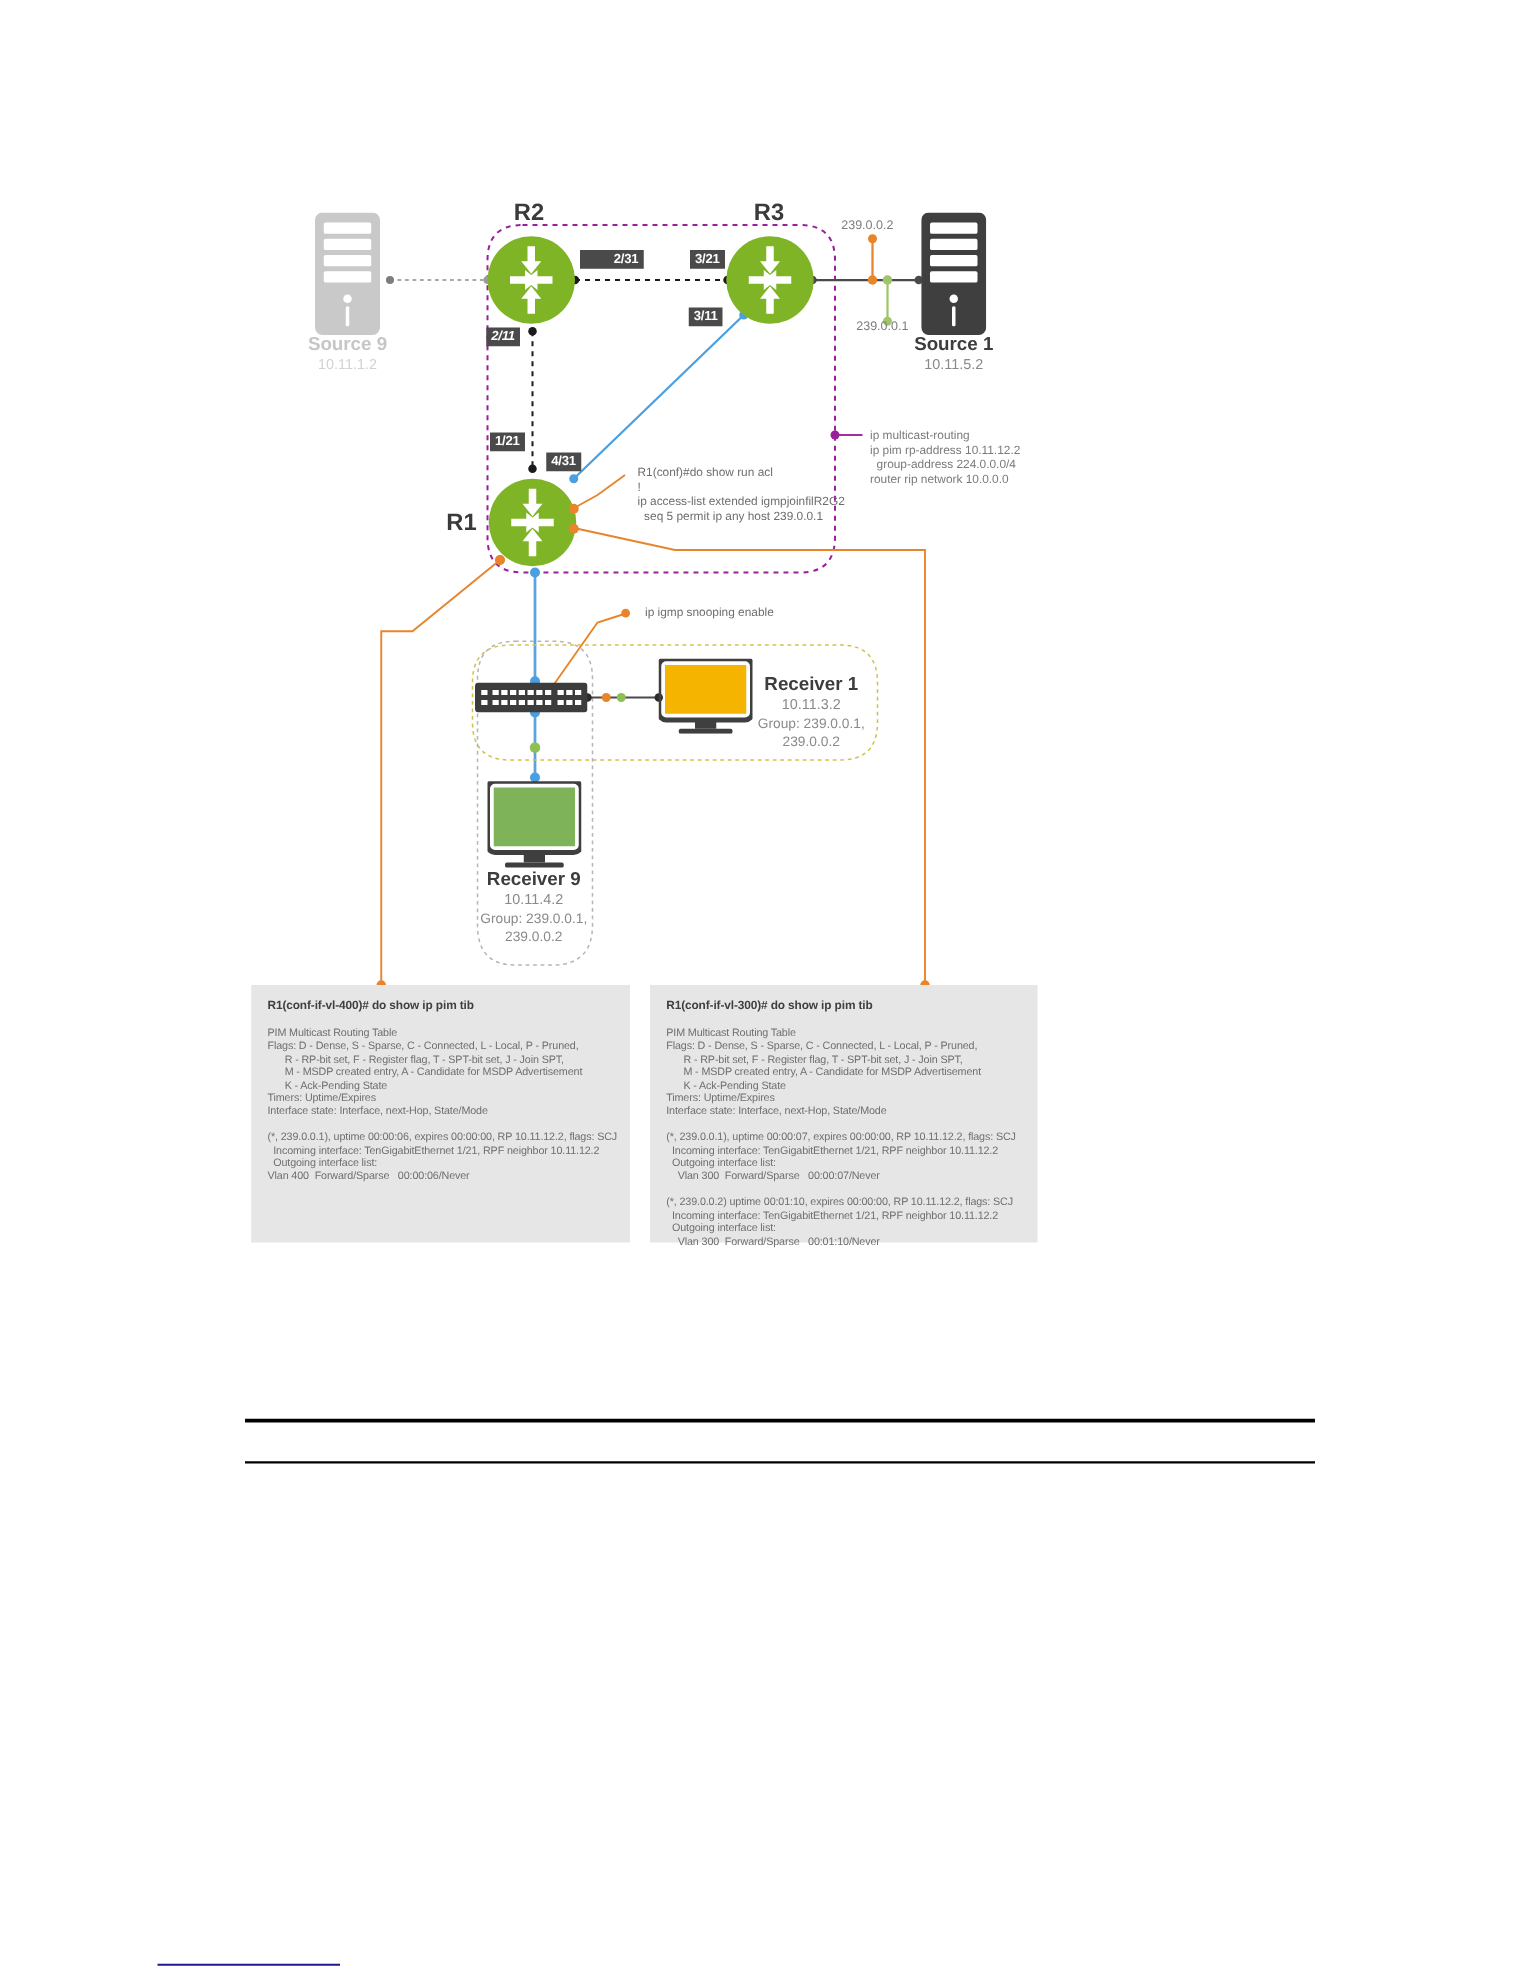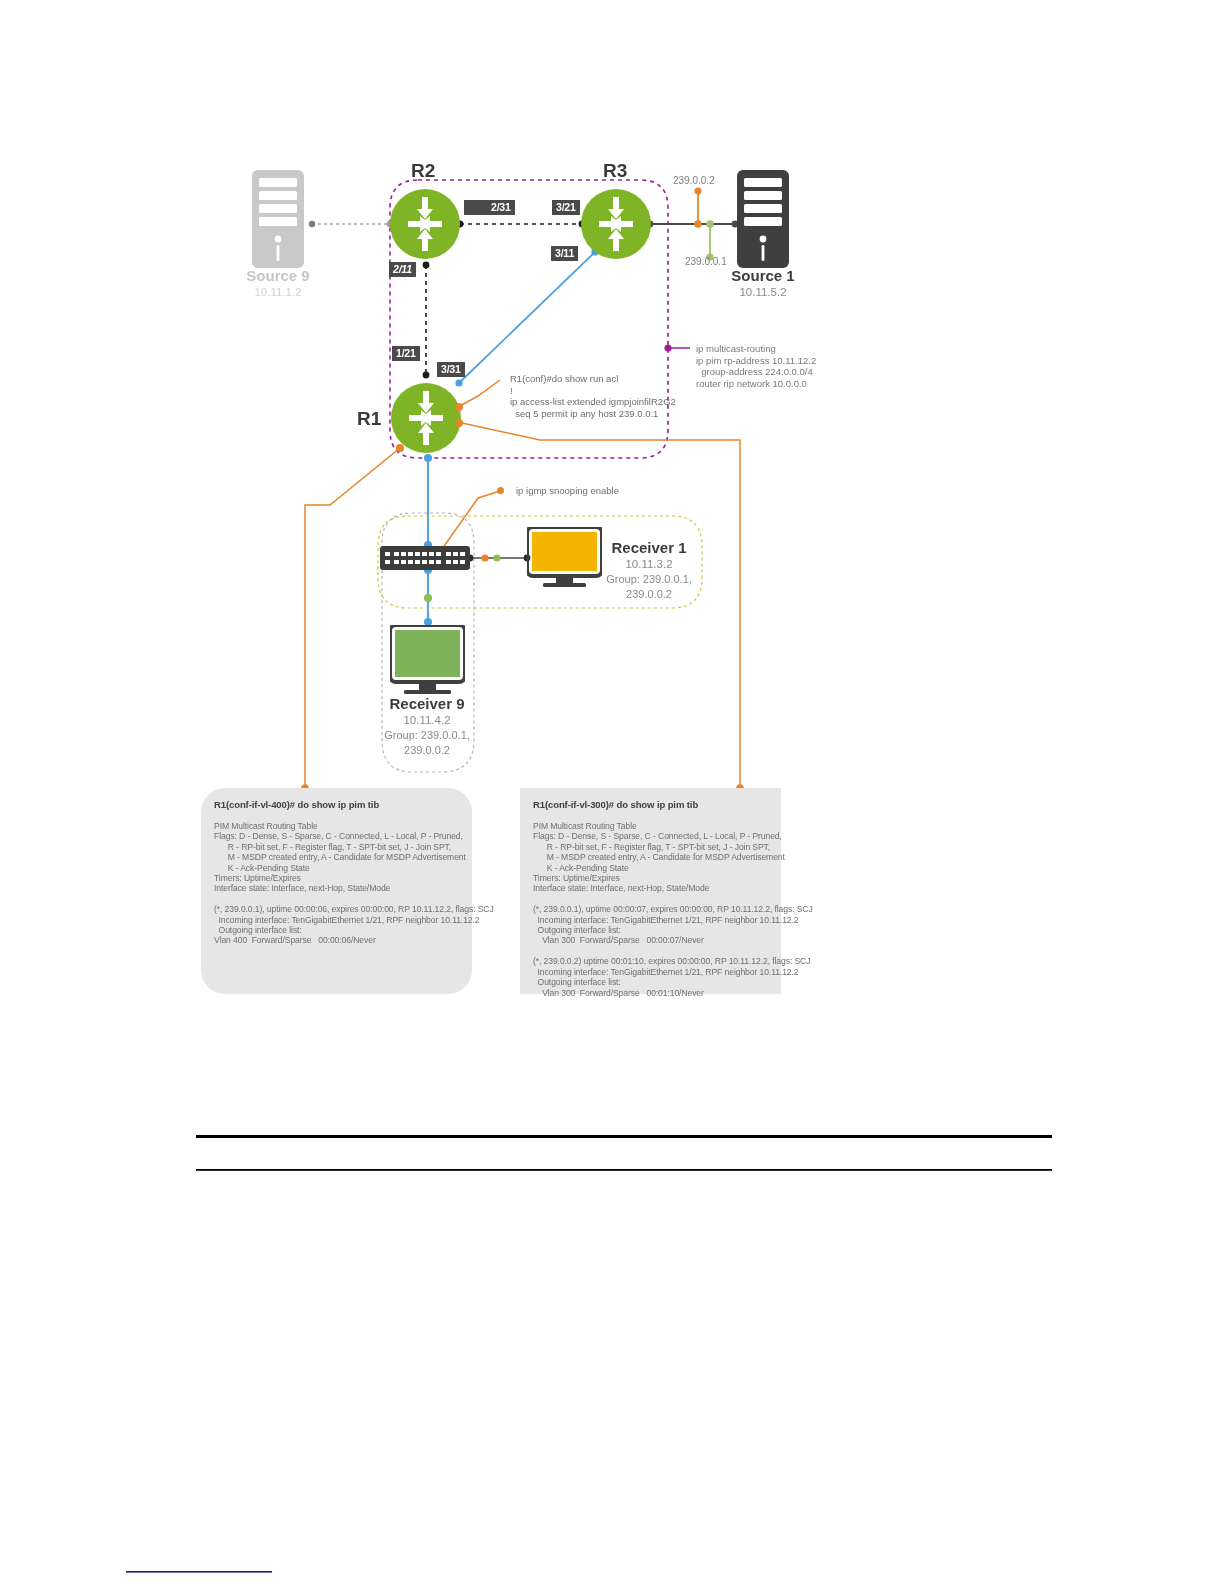--- a/index.html
+++ b/index.html
@@ -235,21 +235,21 @@
 
   <div class="abs" style="left:455px;top:403px;width:8px;height:8px;border-radius:50%;background:#e8842a;"></div>
   <div class="abs" style="left:455px;top:419px;width:8px;height:8px;border-radius:50%;background:#e8842a;"></div>
   <div class="abs" style="left:396px;top:444px;width:8px;height:8px;border-radius:50%;background:#e8842a;"></div>
 
   <div class="iftag" style="left:464px; top:200px;padding-left:27px;">2/31</div>
   <div class="iftag" style="left:552px; top:200px;">3/21</div>
   <div class="iftag" style="left:551px; top:246px;">3/11</div>
   <div class="iftag" style="left:389px; top:262px;font-style:italic;">2/11</div>
   <div class="iftag" style="left:392px; top:346px;">1/21</div>
-  <div class="iftag" style="left:437px; top:362px;">3/31</div>
+  <div class="iftag" style="left:437px; top:362px;">4/31</div>
 
   <div class="server" style="left:252px; top:170px;">
     <svg width="52" height="98" viewBox="0 0 52 98" xmlns="http://www.w3.org/2000/svg">
       <rect x="0" y="0" width="52" height="98" rx="6" fill="#c9c9c9"></rect>
       <rect x="7" y="8" width="38" height="9" rx="1.5" fill="#ffffff"></rect>
       <rect x="7" y="21" width="38" height="9" rx="1.5" fill="#ffffff"></rect>
       <rect x="7" y="34" width="38" height="9" rx="1.5" fill="#ffffff"></rect>
       <rect x="7" y="47" width="38" height="9" rx="1.5" fill="#ffffff"></rect>
       <circle cx="26" cy="69" r="3.4" fill="#ffffff"></circle>
       <rect x="24.6" y="75" width="2.8" height="16" rx="1.2" fill="#ffffff"></rect>
@@ -345,37 +345,37 @@
       <rect x="14" y="65" width="47" height="4" rx="1.5" fill="#3f3f3f"></rect>
     </svg>
   </div>
   <div class="nodename" style="left:368px; top:694px; width:118px;">
     <div class="nm">Receiver 9</div>
     <div class="ip">10.11.4.2</div>
     <div class="grp">Group: 239.0.0.1,</div>
     <div class="grp">239.0.0.2</div>
   </div>
 
-  <div class="term" style="left:201px; top:788px; width:271px; height:206px;border-radius:24px;">
+  <div class="term" style="left:201px; top:788px; width:303px; height:206px;">
     <div class="hdr">R1(conf-if-vl-400)# do show ip pim tib</div>
     <pre>PIM Multicast Routing Table
 Flags: D - Dense, S - Sparse, C - Connected, L - Local, P - Pruned,
       R - RP-bit set, F - Register flag, T - SPT-bit set, J - Join SPT,
       M - MSDP created entry, A - Candidate for MSDP Advertisement
       K - Ack-Pending State
 Timers: Uptime/Expires
 Interface state: Interface, next-Hop, State/Mode
 
 (*, 239.0.0.1), uptime 00:00:06, expires 00:00:00, RP 10.11.12.2, flags: SCJ
   Incoming interface: TenGigabitEthernet 1/21, RPF neighbor 10.11.12.2
   Outgoing interface list:
 Vlan 400  Forward/Sparse   00:00:06/Never</pre>
   </div>
 
-  <div class="term" style="left:520px; top:788px; width:261px; height:206px;">
+  <div class="term" style="left:520px; top:788px; width:310px; height:206px;">
     <div class="hdr">R1(conf-if-vl-300)# do show ip pim tib</div>
     <pre>PIM Multicast Routing Table
 Flags: D - Dense, S - Sparse, C - Connected, L - Local, P - Pruned,
       R - RP-bit set, F - Register flag, T - SPT-bit set, J - Join SPT,
       M - MSDP created entry, A - Candidate for MSDP Advertisement
       K - Ack-Pending State
 Timers: Uptime/Expires
 Interface state: Interface, next-Hop, State/Mode
 
 (*, 239.0.0.1), uptime 00:00:07, expires 00:00:00, RP 10.11.12.2, flags: SCJ

